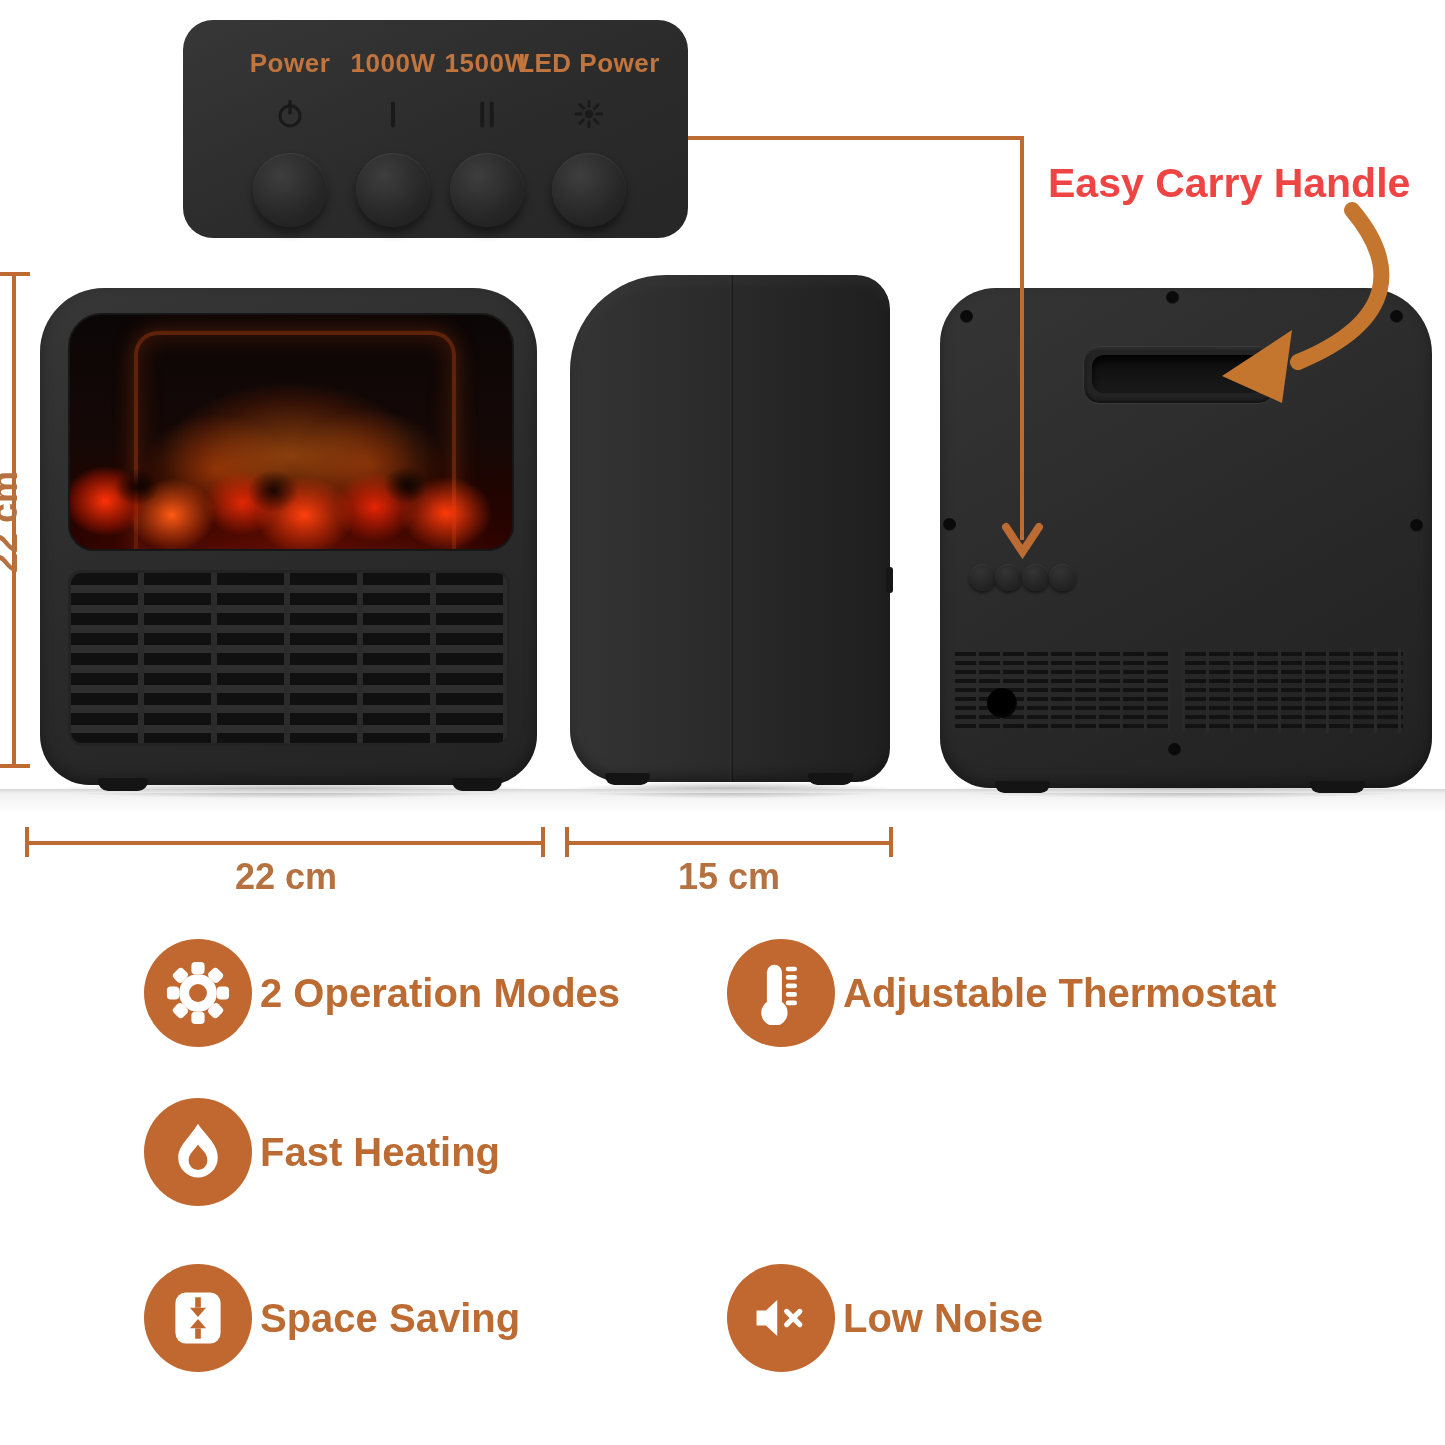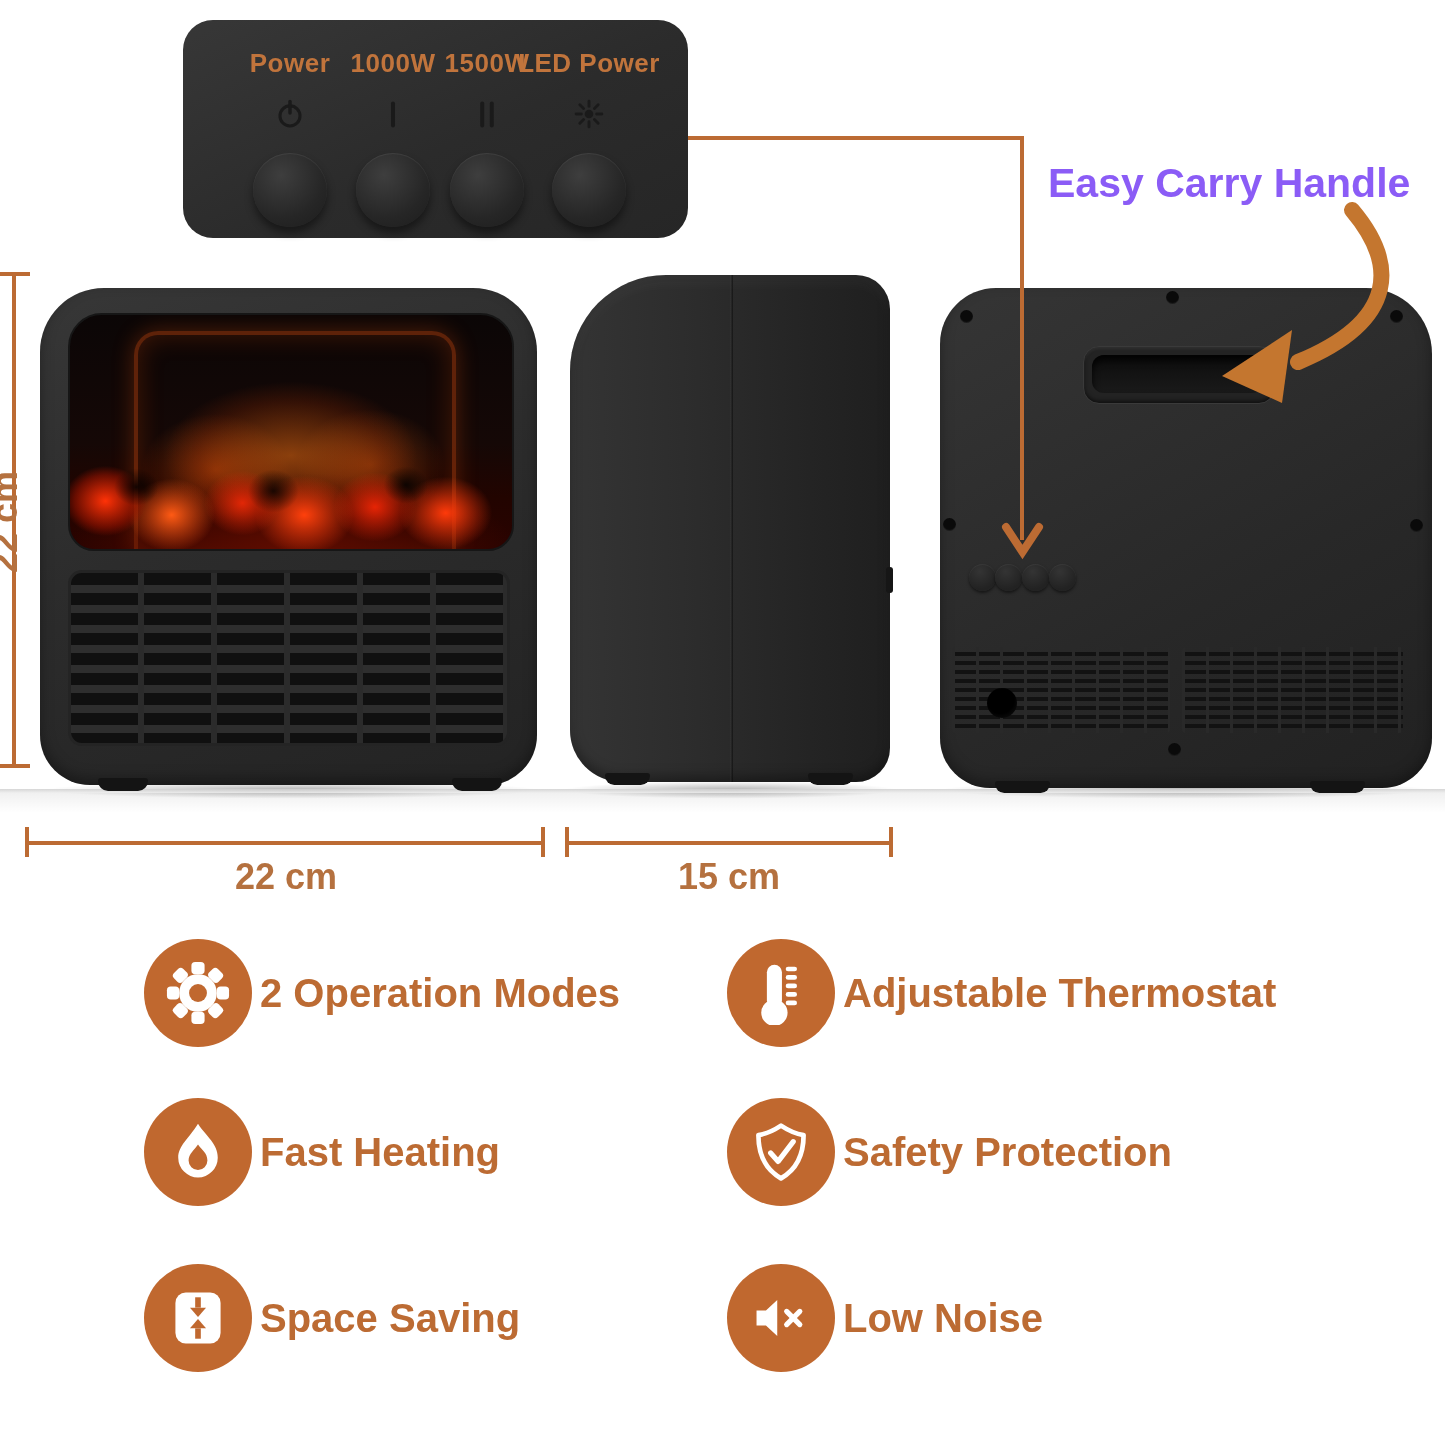--- a/index.html
+++ b/index.html
@@ -19,21 +19,21 @@
     border-radius:30px;background:linear-gradient(155deg,#373737,#2b2b2b 55%,#262626);}
   .cp-col{position:absolute;top:0;width:124px;display:flex;flex-direction:column;align-items:center;}
   .cp-label{margin-top:28px;font-size:26px;font-weight:bold;color:#C1743C;letter-spacing:.5px;white-space:nowrap;}
   .cp-icon{width:42px;height:42px;margin-top:14px;}
   .cp-button{width:74px;height:74px;margin-top:18px;border-radius:50%;
     background:radial-gradient(circle at 38% 30%, #3e3e3e, #262626 62%, #1d1d1d);
     box-shadow:0 6px 9px rgba(0,0,0,.45), inset 0 1px 1px rgba(255,255,255,.08);}
 
   
   .conn{position:absolute;background:#BC6B33;}
-  .handle-label{position:absolute;left:1048px;top:160px;font-size:41px;font-weight:bold;color:#8b5cf6;white-space:nowrap;}
+  .handle-label{position:absolute;left:1048px;top:160px;font-size:41px;font-weight:bold;color:#ef4444;white-space:nowrap;}
 
   
   .unit-front{position:absolute;left:40px;top:288px;width:497px;height:497px;
     border-radius:64px 64px 50px 50px;
     background:linear-gradient(160deg,#373737 0%,#2c2c2c 45%,#232323 100%);
     box-shadow:inset 0 -6px 14px rgba(0,0,0,.35);}
   .front-window{position:absolute;left:28px;top:25px;width:442px;height:234px;overflow:hidden;
     border-radius:34px 34px 26px 26px;border:2px solid #161616;
     background:
       radial-gradient(38% 42% at 50% 60%, rgba(255,120,20,.50), rgba(200,60,5,.18) 55%, rgba(0,0,0,0) 75%),
@@ -256,29 +256,20 @@
   <div class="feature" style="left:144px;top:1098px;">
     <div class="f-circle">
       <svg class="f-icon" viewBox="-34 -34 68 68">
         <path fill="#fff" d="M0,-30 C9,-16 21,-9 21,6 A21,21 0 1 1 -21,6 C-21,-7 -9,-15 0,-30 Z"></path>
         <path fill="#C0682F" d="M0,-8 C4,-2 10,1 10,9 A10,10 0 1 1 -10,9 C-10,2 -4,-2 0,-8 Z"></path>
       </svg>
     </div>
     <span class="f-label">Fast Heating</span>
   </div>
 
-  <div class="feature" style="left:727px;top:1098px;">
-    <div class="f-circle">
-      <svg class="f-icon" viewBox="-34 -34 68 68">
-        <path d="M0,-28 C9,-22 17,-19 24,-18 C24,3 16,19 0,28 C-16,19 -24,3 -24,-18 C-17,-19 -9,-22 0,-28 Z" fill="none" stroke="#fff" stroke-width="5" stroke-linejoin="round"></path>
-        <path d="M-11,1 L-3,10 L13,-11" fill="none" stroke="#fff" stroke-width="5.5" stroke-linecap="round" stroke-linejoin="round"></path>
-      </svg>
-    </div>
-    <span class="f-label">Safety Protection</span>
-  </div>
 
   <div class="feature" style="left:144px;top:1264px;">
     <div class="f-circle">
       <svg class="f-icon" viewBox="-34 -34 68 68">
         <rect x="-24" y="-27" width="48" height="54" rx="11" fill="#fff"></rect>
         <g fill="#C0682F">
           <rect x="-3" y="-22" width="6" height="11"></rect>
           <polygon points="-8.5,-11 8.5,-11 0,-1"></polygon>
           <rect x="-3" y="11" width="6" height="11"></rect>
           <polygon points="-8.5,11 8.5,11 0,1"></polygon>

